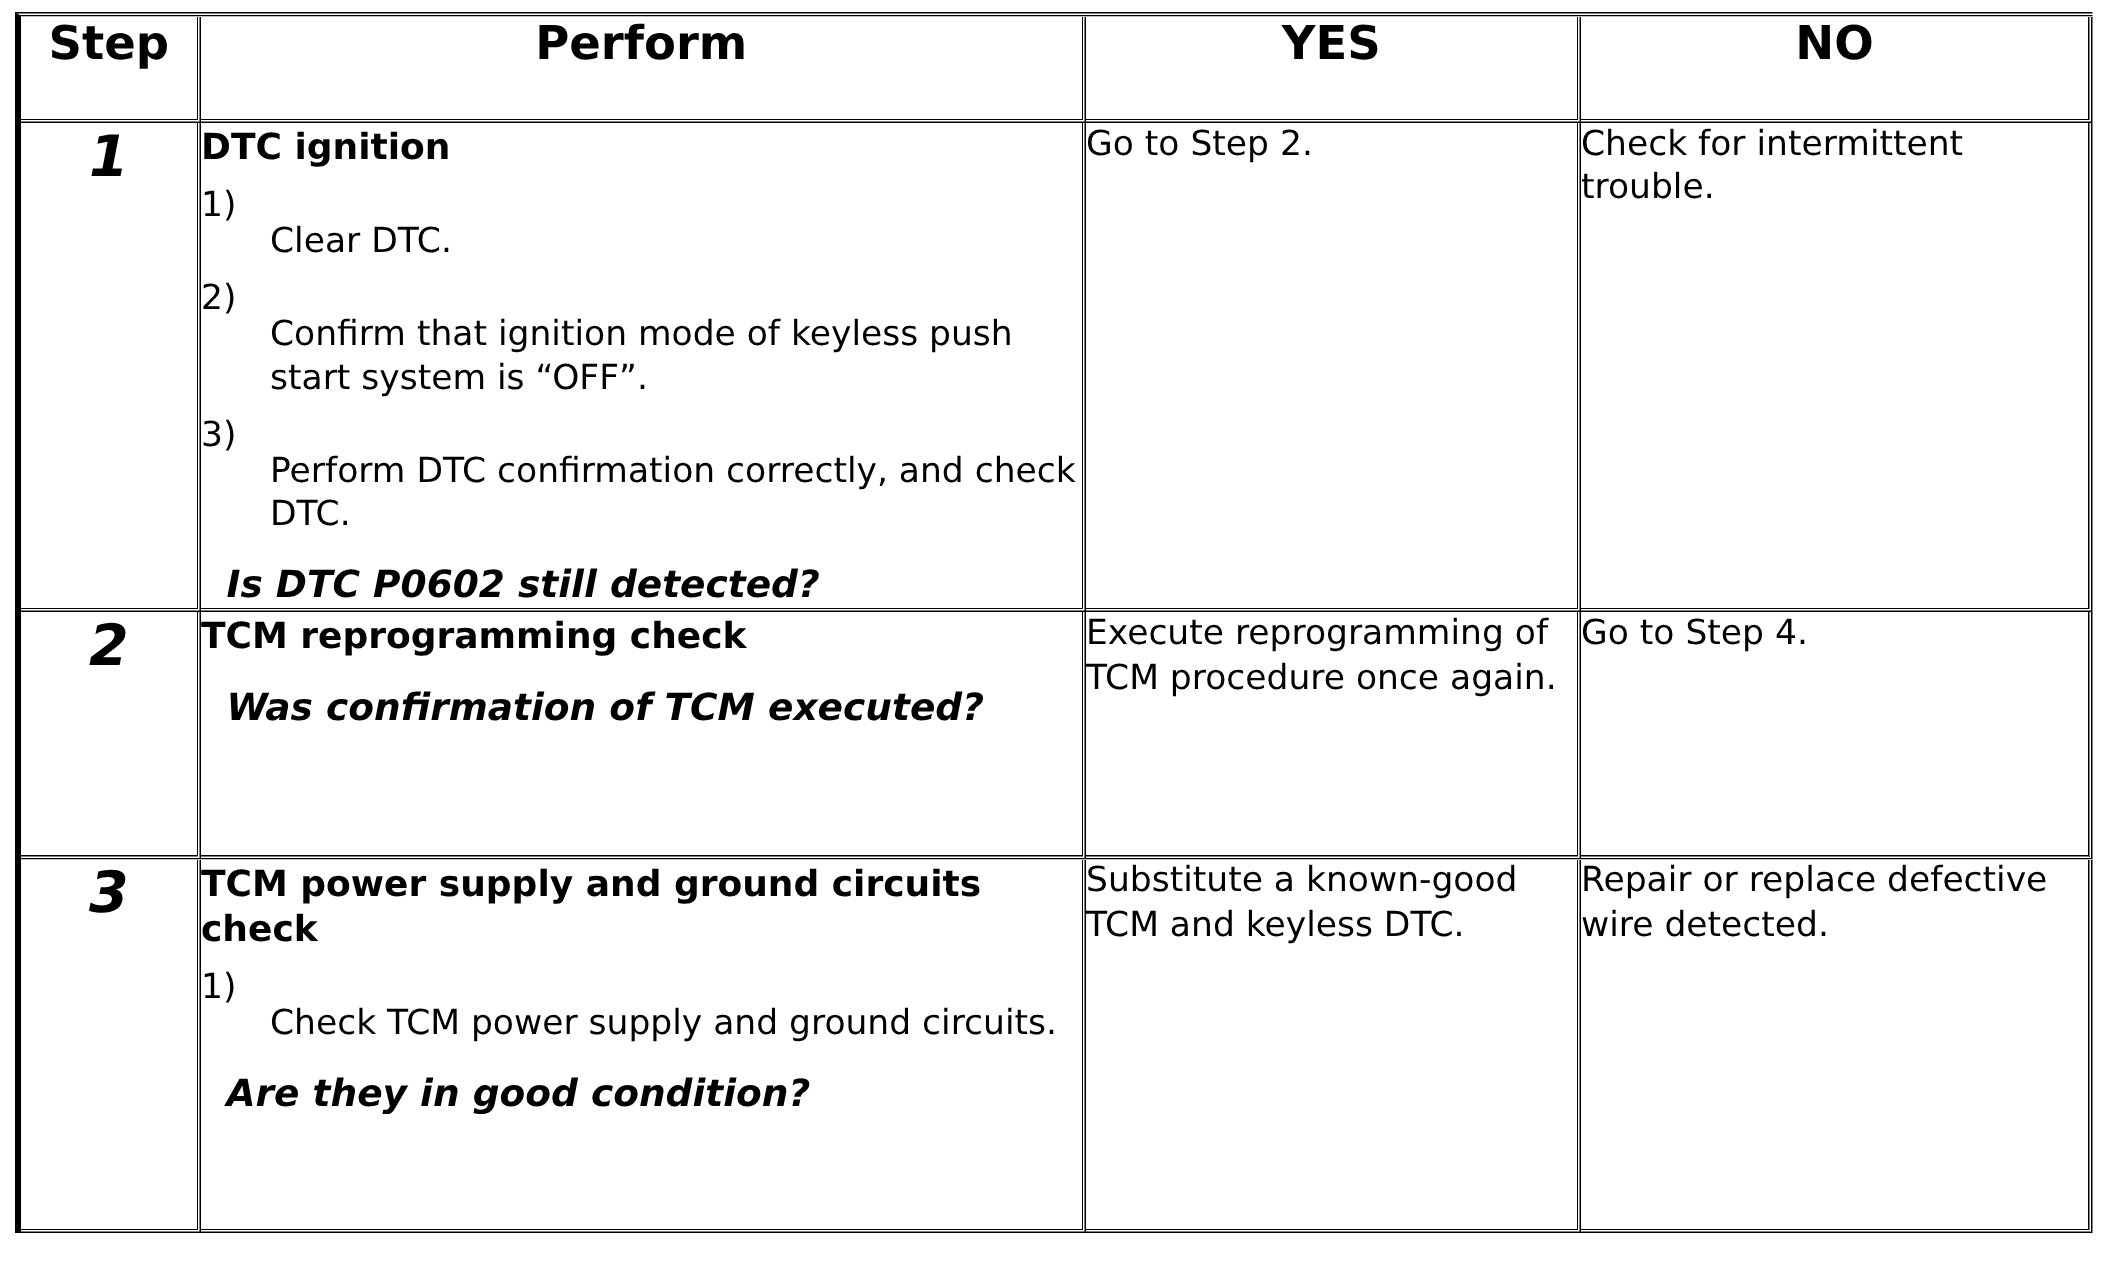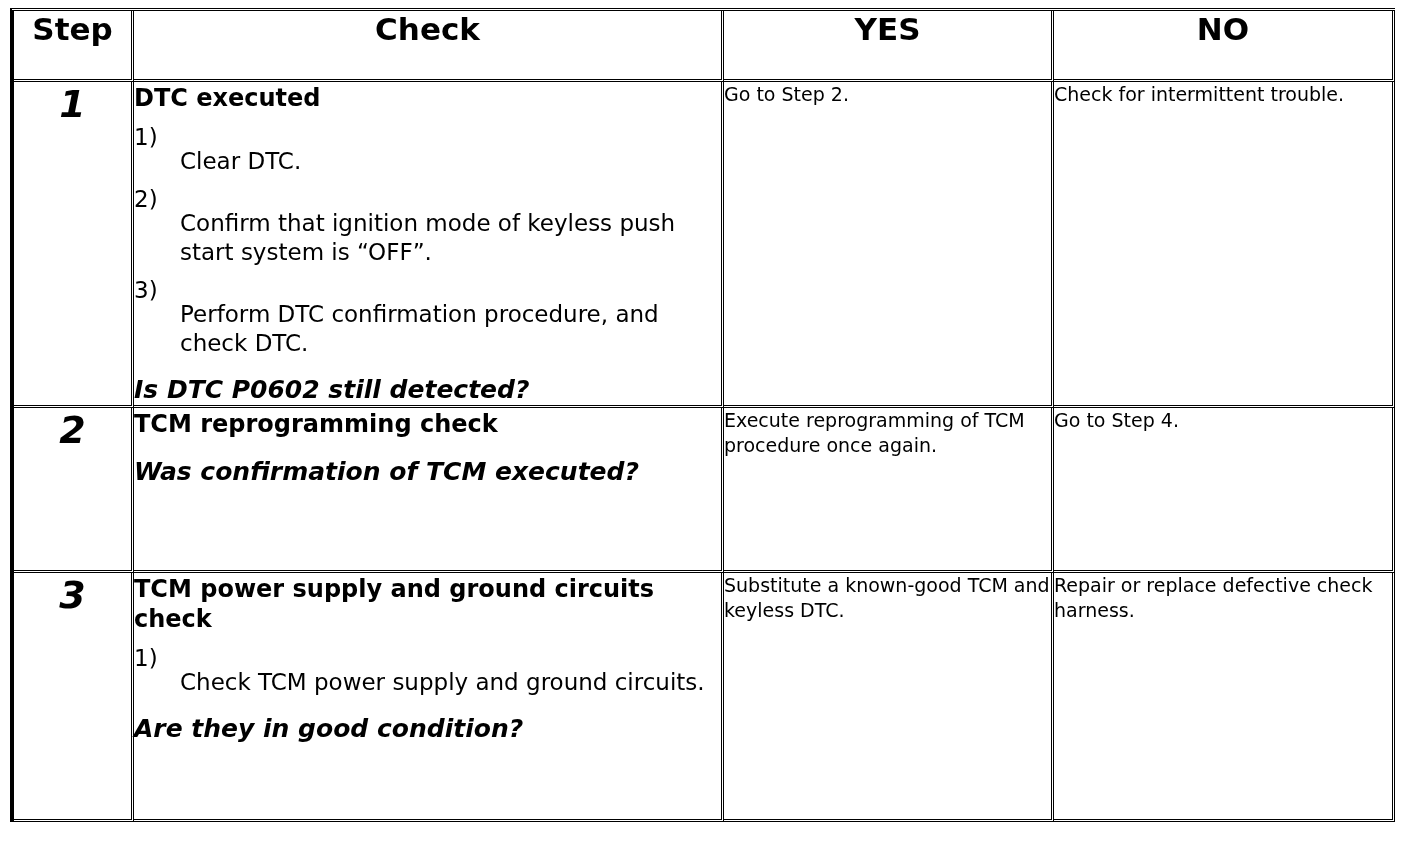--- a/index.html
+++ b/index.html
@@ -98,20 +98,21 @@
     font-size: 24px;
     line-height: 1.22;
     margin: 2px 0 10px 0;
   }
   .action-question {
     font-weight: bold;
     font-style: italic;
     font-size: 25px;
     line-height: 1.24;
     margin-top: 16px;
+    margin-left: 17px;
   }
   .proc-list {
     margin: 0;
     padding: 0;
     list-style: none;
   }
   .proc-item {
     display: flex;
     align-items: flex-start;
     margin: 0 0 8px 0;
@@ -124,21 +125,21 @@
     text-align: left;
   }
   .proc-text {
     flex: 1 1 auto;
     margin-top: 24px;
   }
 
   
   .answer-cell {
     padding: 8px 10px 10px 12px;
-    font-size: 19px;
+    font-size: 23px;
     line-height: 1.28;
     vertical-align: top;
   }
 
   
   .row-1 .step-cell,
   .row-1 .action-cell { height: 318px; }
   .row-2 .step-cell,
   .row-2 .action-cell { height: 162px; }
   .row-3 .step-cell,
@@ -153,45 +154,45 @@
     <colgroup>
       <col class="col-step">
       <col class="col-action">
       <col class="col-yes">
       <col class="col-no">
     </colgroup>
 
     <thead>
       <tr>
         <th class="hdr-cell">Step</th>
-        <th class="hdr-cell">Check</th>
+        <th class="hdr-cell">Perform</th>
         <th class="hdr-cell">YES</th>
         <th class="hdr-cell">NO</th>
       </tr>
     </thead>
 
     <tbody>
 
       <tr class="row-1">
         <td class="step-cell">1</td>
 
         <td class="action-cell">
-          <div class="action-title">DTC executed</div>
+          <div class="action-title">DTC ignition</div>
           <ul class="proc-list">
             <li class="proc-item">
               <span class="proc-num">1)</span>
               <span class="proc-text">Clear DTC.</span>
             </li>
             <li class="proc-item">
               <span class="proc-num">2)</span>
               <span class="proc-text">Confirm that ignition mode of keyless push start system is “OFF”.</span>
             </li>
             <li class="proc-item">
               <span class="proc-num">3)</span>
-              <span class="proc-text">Perform DTC confirmation procedure, and check DTC.</span>
+              <span class="proc-text">Perform DTC confirmation correctly, and check DTC.</span>
             </li>
           </ul>
           <div class="action-question">Is DTC P0602 still detected?</div>
         </td>
 
         <td class="answer-cell">Go to Step 2.</td>
         <td class="answer-cell">Check for intermittent trouble.</td>
       </tr>
 
       <tr class="row-2">
@@ -214,19 +215,19 @@
           <ul class="proc-list">
             <li class="proc-item">
               <span class="proc-num">1)</span>
               <span class="proc-text">Check TCM power supply and ground circuits.</span>
             </li>
           </ul>
           <div class="action-question">Are they in good condition?</div>
         </td>
 
         <td class="answer-cell">Substitute a known-good TCM and keyless DTC.</td>
-        <td class="answer-cell">Repair or replace defective check harness.</td>
+        <td class="answer-cell">Repair or replace defective wire detected.</td>
       </tr>
 
     </tbody>
   </table>
 
 </div>
 
 </body></html>

